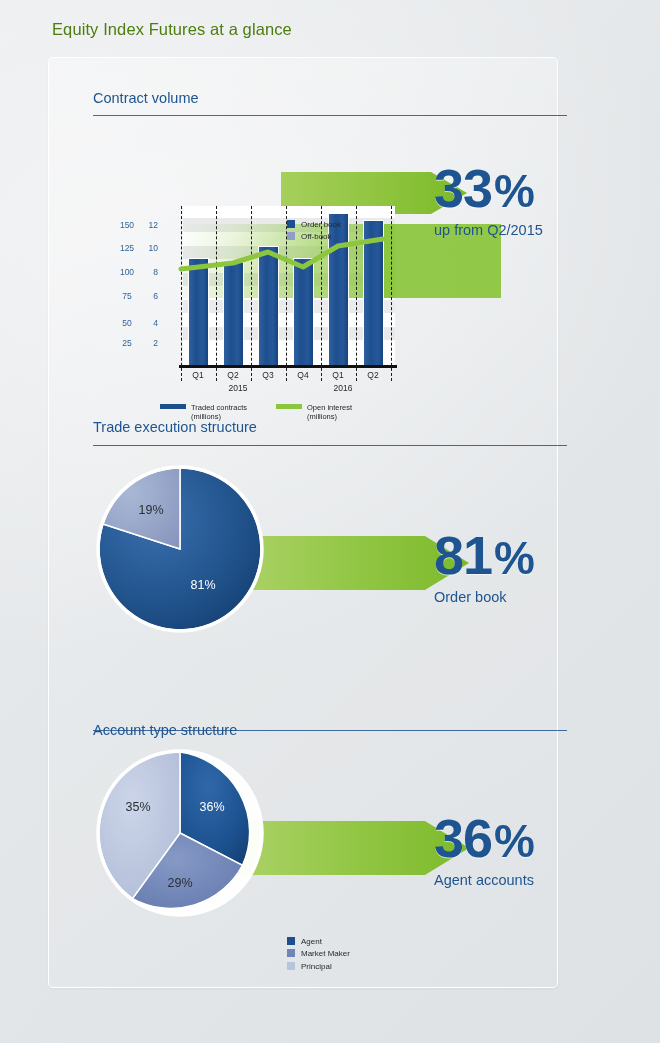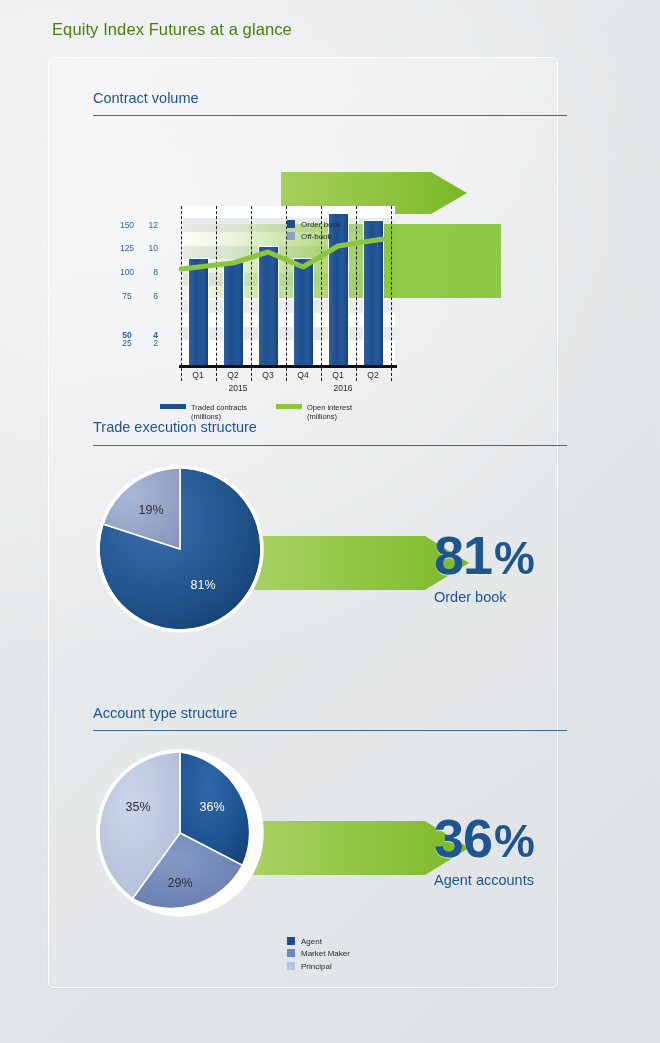--- a/index.html
+++ b/index.html
@@ -115,21 +115,21 @@
     </div>
     <div class="axis-l" style="left:-38px;top:37px;">
       <span class="a1">125</span><span class="a2">10</span>
     </div>
     <div class="axis-l" style="left:-38px;top:61px;">
       <span class="a1">100</span><span class="a2">8</span>
     </div>
     <div class="axis-l" style="left:-38px;top:85px;">
       <span class="a1">75</span><span class="a2">6</span>
     </div>
-    <div class="axis-l" style="left:-38px;top:124px;font-weight:bold;">
+    <div class="axis-l" style="left:-38px;top:112px;">
       <span class="a1">50</span><span class="a2">4</span>
     </div>
     <div class="axis-l" style="left:-38px;top:132px;">
       <span class="a1">25</span><span class="a2">2</span>
     </div>
 
     <div class="vdash" style="left:26px;"></div>
     <div class="vdash" style="left:61px;"></div>
     <div class="vdash" style="left:96px;"></div>
     <div class="vdash" style="left:131px;"></div>
@@ -163,20 +163,24 @@
     <div class="bc-legend" style="left:5px;top:197px;">
       <span class="sw" style="background:#1d4f8f;"></span><span>Traded contracts</span>
       <div style="margin-left:31px;">(millions)</div>
     </div>
     <div class="bc-legend" style="left:121px;top:197px;">
       <span class="sw" style="background:#8cc63e;"></span><span>Open interest</span>
       <div style="margin-left:31px;">(millions)</div>
     </div>
   </div>
 
+  <div class="stat" style="left:385px;top:103px;">
+    <div class="num"><span>33</span><span class="pc">%</span></div>
+    <div class="cap">up from Q2/2015</div>
+  </div>
 
   <div class="section-title" style="left:44px;top:361px;">Trade execution structure</div>
   <div class="section-rule" style="left:44px;top:387px;width:474px;"></div>
 
   <div class="arrow" style="left:180px;top:474px;">
     <svg width="240" height="62" viewBox="0 0 240 62">
       <defs>
         <linearGradient id="ga2" x1="0" y1="0" x2="1" y2="0">
           <stop offset="0" stop-color="#aed36a"></stop>
           <stop offset="0.5" stop-color="#93c746"></stop>
@@ -218,21 +222,21 @@
     <div class="row">
       <span class="sw" style="background:#8f9fc4;"></span><span>Off-book</span>
     </div>
   </div>
 
   <div class="stat" style="left:385px;top:470px;">
     <div class="num"><span>81</span><span class="pc">%</span></div>
     <div class="cap">Order book</div>
   </div>
 
-  <div class="section-title" style="left:44px;top:647px;">Account type structure</div>
+  <div class="section-title" style="left:44px;top:664px;">Account type structure</div>
   <div class="section-rule" style="left:44px;top:672px;width:474px;"></div>
 
   <div class="arrow" style="left:180px;top:759px;">
     <svg width="240" height="62" viewBox="0 0 240 62">
       <defs>
         <linearGradient id="ga3" x1="0" y1="0" x2="1" y2="0">
           <stop offset="0" stop-color="#aed36a"></stop>
           <stop offset="0.5" stop-color="#93c746"></stop>
           <stop offset="1" stop-color="#7cba2a"></stop>
         </linearGradient>

